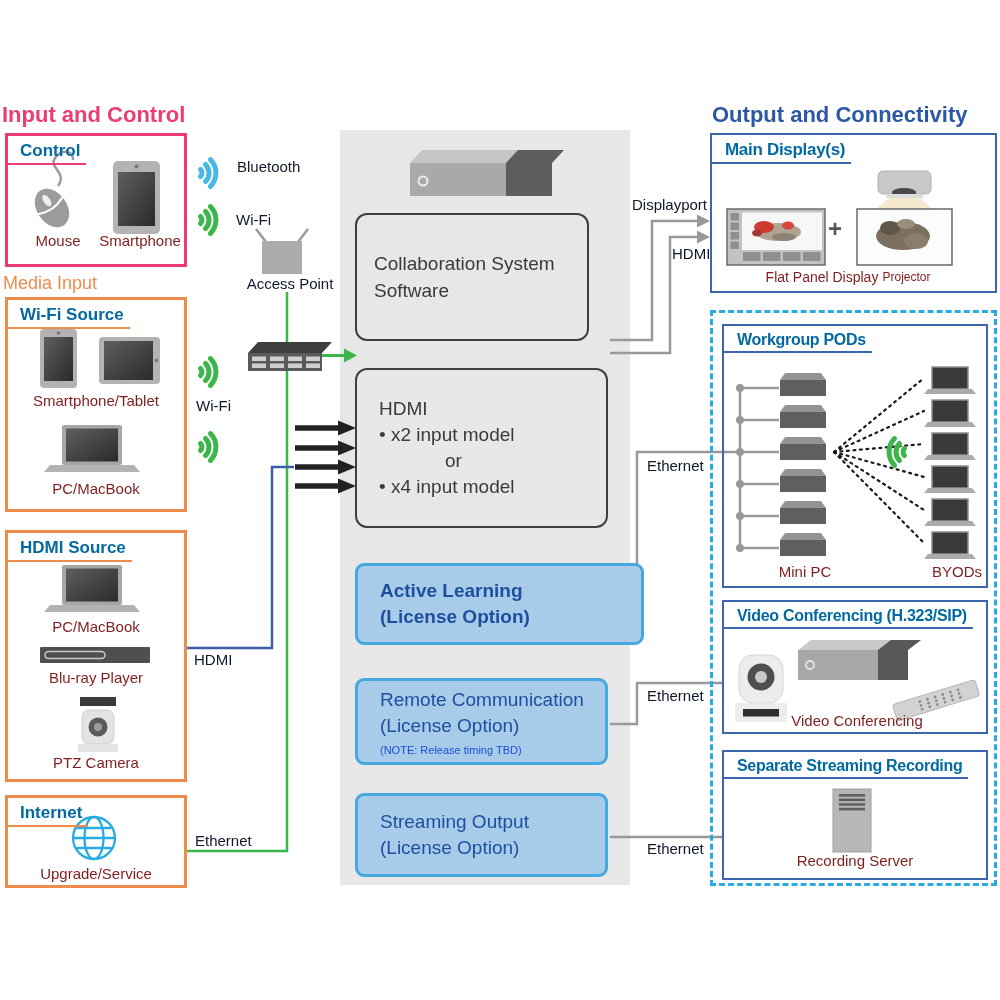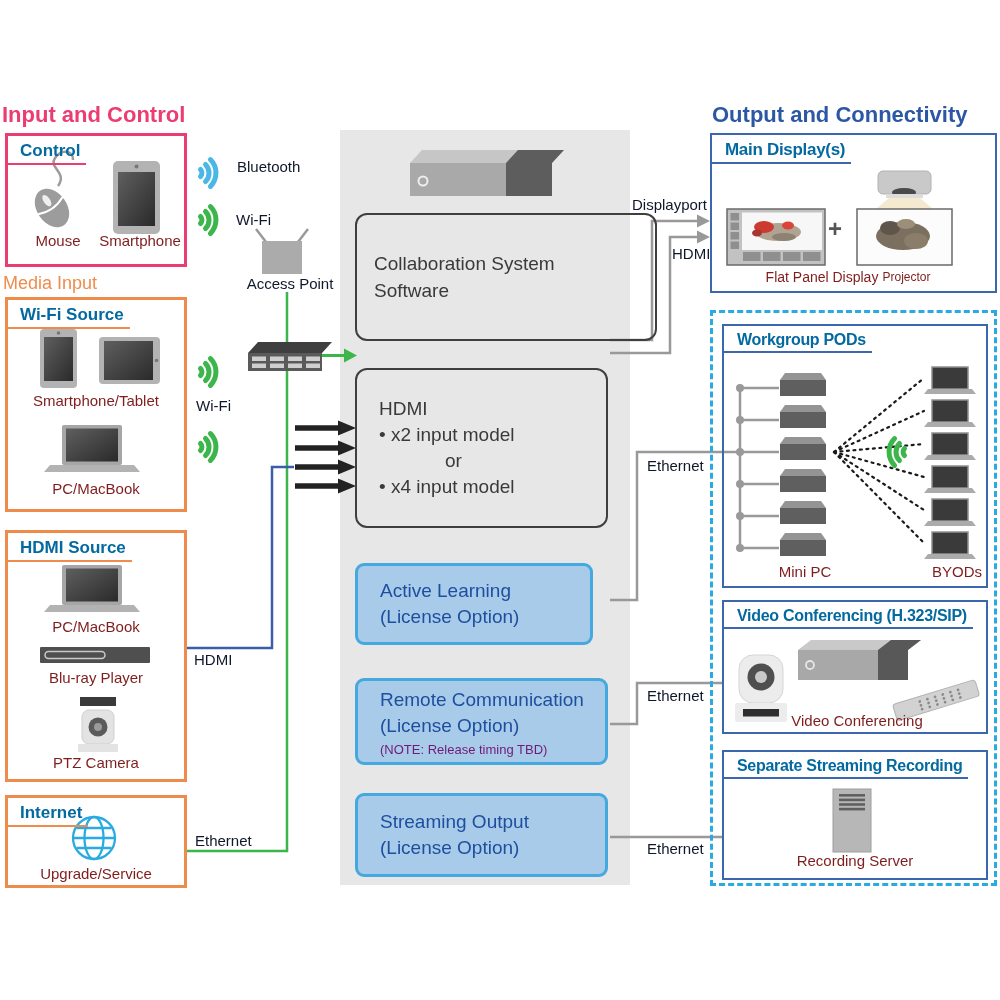--- a/index.html
+++ b/index.html
@@ -22,21 +22,21 @@
   .rtitle{font-size:16px;padding-left:13px;letter-spacing:-0.3px;border-bottom:2px solid #3a67ad;}
   .lbl{position:absolute;z-index:3;font-size:15px;color:#7f1d1d;text-align:center;line-height:15px;}
   .clbl{position:absolute;z-index:3;font-size:15px;color:#0f172a;white-space:nowrap;line-height:15px;}
   .u-pink{border-bottom:2px solid #ec3d72;}
   .u-orange{border-bottom:2px solid #ef8c4c;}
   .medialbl{position:absolute;z-index:3;font-size:18px;color:#ef8c4c;}
   .collab{display:flex;align-items:center;padding-left:17px;font-size:19px;color:#3a3a3a;line-height:27px;}
   .hdmibox{display:flex;flex-direction:column;justify-content:center;padding-left:22px;
            font-size:19px;color:#3a3a3a;line-height:26px;}
   .or-line{padding-left:66px;}
-  .note{font-size:13px;color:#701a75;margin-top:4px;line-height:14px;}
+  .note{font-size:11px;color:#1d4ed8;margin-top:4px;line-height:14px;}
   .plus{position:absolute;z-index:3;font-size:24px;color:#555;font-weight:bold;}
 </style>
 </head>
 <body>
 
 <div id="stage">
 
   <div class="panel"></div>
 
   <svg class="overlay" width="1000" height="1000" viewBox="0 0 1000 1000">
@@ -328,32 +328,32 @@
   <div class="clbl" style="left:240px;top:276px;width:100px;text-align:center;">Access Point</div>
   <div class="clbl" style="left:196px;top:398px;">Wi-Fi</div>
   <div class="clbl" style="left:194px;top:652px;">HDMI</div>
   <div class="clbl" style="left:195px;top:833px;">Ethernet</div>
   <div class="clbl" style="left:632px;top:197px;">Displayport</div>
   <div class="clbl" style="left:672px;top:246px;">HDMI</div>
   <div class="clbl" style="left:647px;top:458px;">Ethernet</div>
   <div class="clbl" style="left:647px;top:688px;">Ethernet</div>
   <div class="clbl" style="left:647px;top:841px;">Ethernet</div>
 
-  <div class="box darkbox collab" style="left:355px;top:213px;width:302px;height:128px;">
+  <div class="box darkbox collab" style="left:355px;top:213px;width:234px;height:128px;">
     <span style="width:212px;">Collaboration System Software</span>
   </div>
 
   <div class="box darkbox hdmibox" style="left:355px;top:368px;width:253px;height:160px;">
     <div>HDMI</div>
     <div>• x2 input model</div>
     <div class="or-line">or</div>
     <div>• x4 input model</div>
   </div>
 
-  <div class="box licbox" style="left:355px;top:563px;width:238px;height:82px;">
+  <div class="box licbox" style="left:355px;top:563px;width:289px;height:82px;font-weight:bold;">
     <div>Active Learning</div>
     <div>(License Option)</div>
   </div>
 
   <div class="box licbox" style="left:355px;top:678px;width:253px;height:87px;">
     <div>Remote Communication</div>
     <div>(License Option)</div>
     <div class="note">(NOTE: Release timing TBD)</div>
   </div>
 

